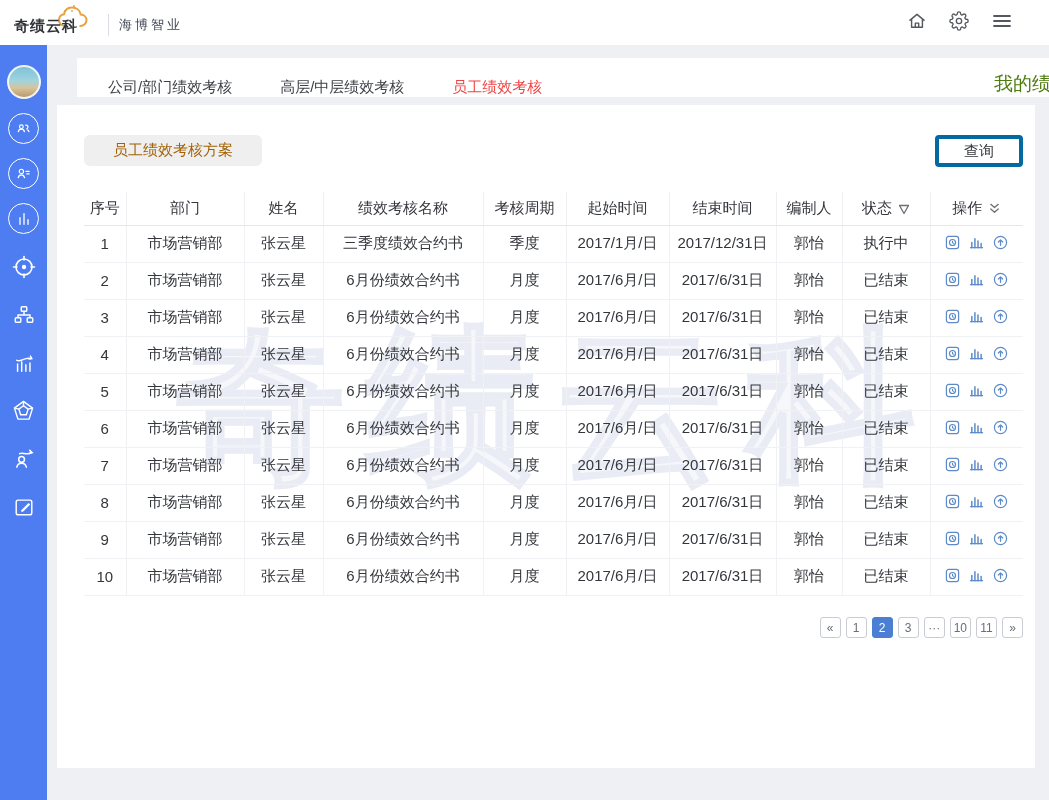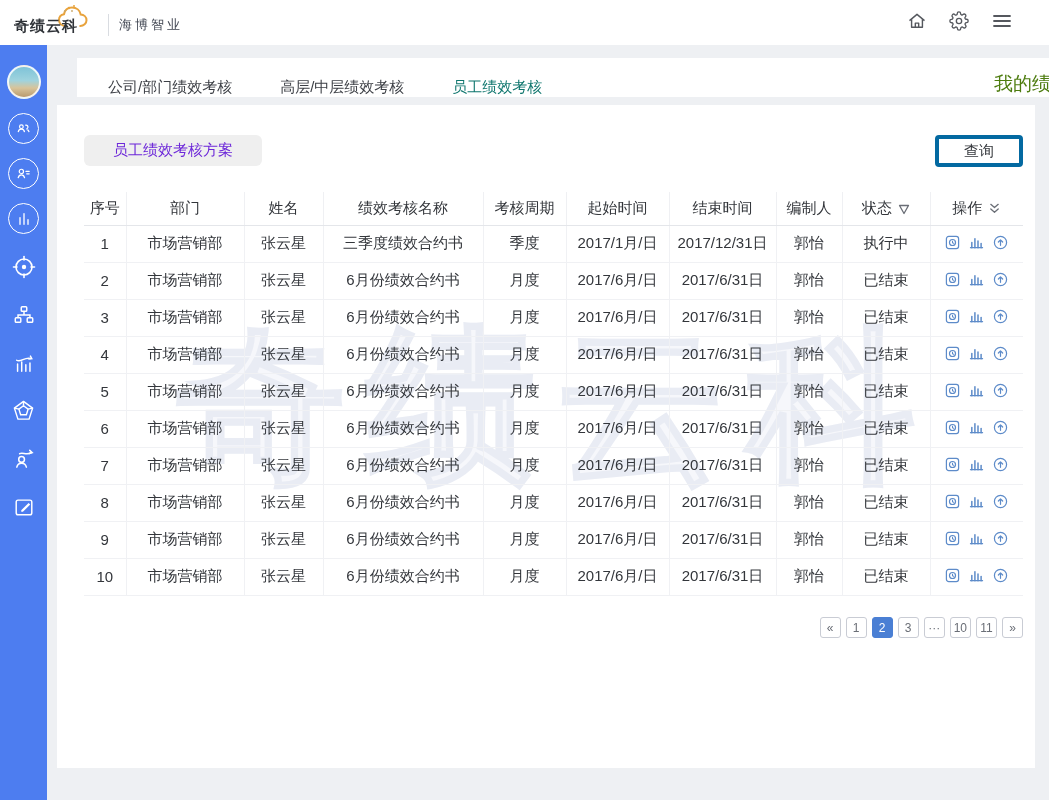--- a/index.html
+++ b/index.html
@@ -24,30 +24,30 @@
   .side-circle { width:31px; height:31px; border-radius:50%; border:1.4px solid #fff; display:flex; align-items:center; justify-content:center; }
   .side-item { margin-top:14px; display:flex; align-items:center; justify-content:center; min-height:31px; }
   .side-item.plain { margin-top:17px; }
   .side-item svg { display:block; }
 
   
   .main { position:absolute; left:47px; top:45px; width:1002px; height:755px; background:#eef0f3; }
   .tabcard { position:absolute; left:10px; top:13px; width:1047px; height:39px; background:#fff; display:flex; align-items:flex-end;margin-left:20px; }
   .tab { font-size:15px; color:#3c3f45; margin-left:31px; cursor:pointer; white-space:nowrap; }
   .tab + .tab { margin-left:48px; }
-  .tab.active { color:#0f766e; }
+  .tab.active { color:#ef4444; }
   .tab-right { margin-left:auto; margin-right:16px; font-size:19px; color:#4d7c0f; }
 
   .card { position:absolute; left:10px; top:60px; width:978px; height:663px; background:#fff; overflow:hidden; }
   .watermark { position:absolute; left:120px; top:190px; font-size:168px; font-weight:bold; letter-spacing:22px;
                color:rgba(239,241,247,0.55); -webkit-text-stroke:2px #e9ecf4; white-space:nowrap; pointer-events:none; z-index:0; }
 
   .toolbar { position:absolute; left:27px; right:12px; top:30px; height:32px; z-index:2; }
   .plan-btn { position:absolute; left:0; top:0; width:178px; height:31px; background:#efefef; border:none; border-radius:6px;
-              font-size:15px; color:#6d28d9; font-family:inherit; cursor:pointer; }
+              font-size:15px; color:#a16207; font-family:inherit; cursor:pointer; }
   .query-btn { position:absolute; right:0; top:0; width:88px; height:32px; background:#fff; border:4px solid #0369a1; border-radius:4px;
                font-size:15px; color:#33363b; font-family:inherit; cursor:pointer; }
 
   .tablewrap { position:absolute; left:27px; top:87px; width:939px; z-index:1; }
   table { width:939px; border-collapse:collapse; background:transparent; table-layout:fixed; }
   th { height:33px; font-size:15px; font-weight:normal; color:#33363b; text-align:center;
        border-bottom:1px solid #e4e6ea; border-right:1px solid #eff0f3; background:transparent; }
   th:last-child { border-right:none; }
   td { height:37px; font-size:15px; color:#33363b; text-align:center;
        border-bottom:1px solid #f0f1f4; border-right:1px solid #f0f1f4; background:transparent; }

